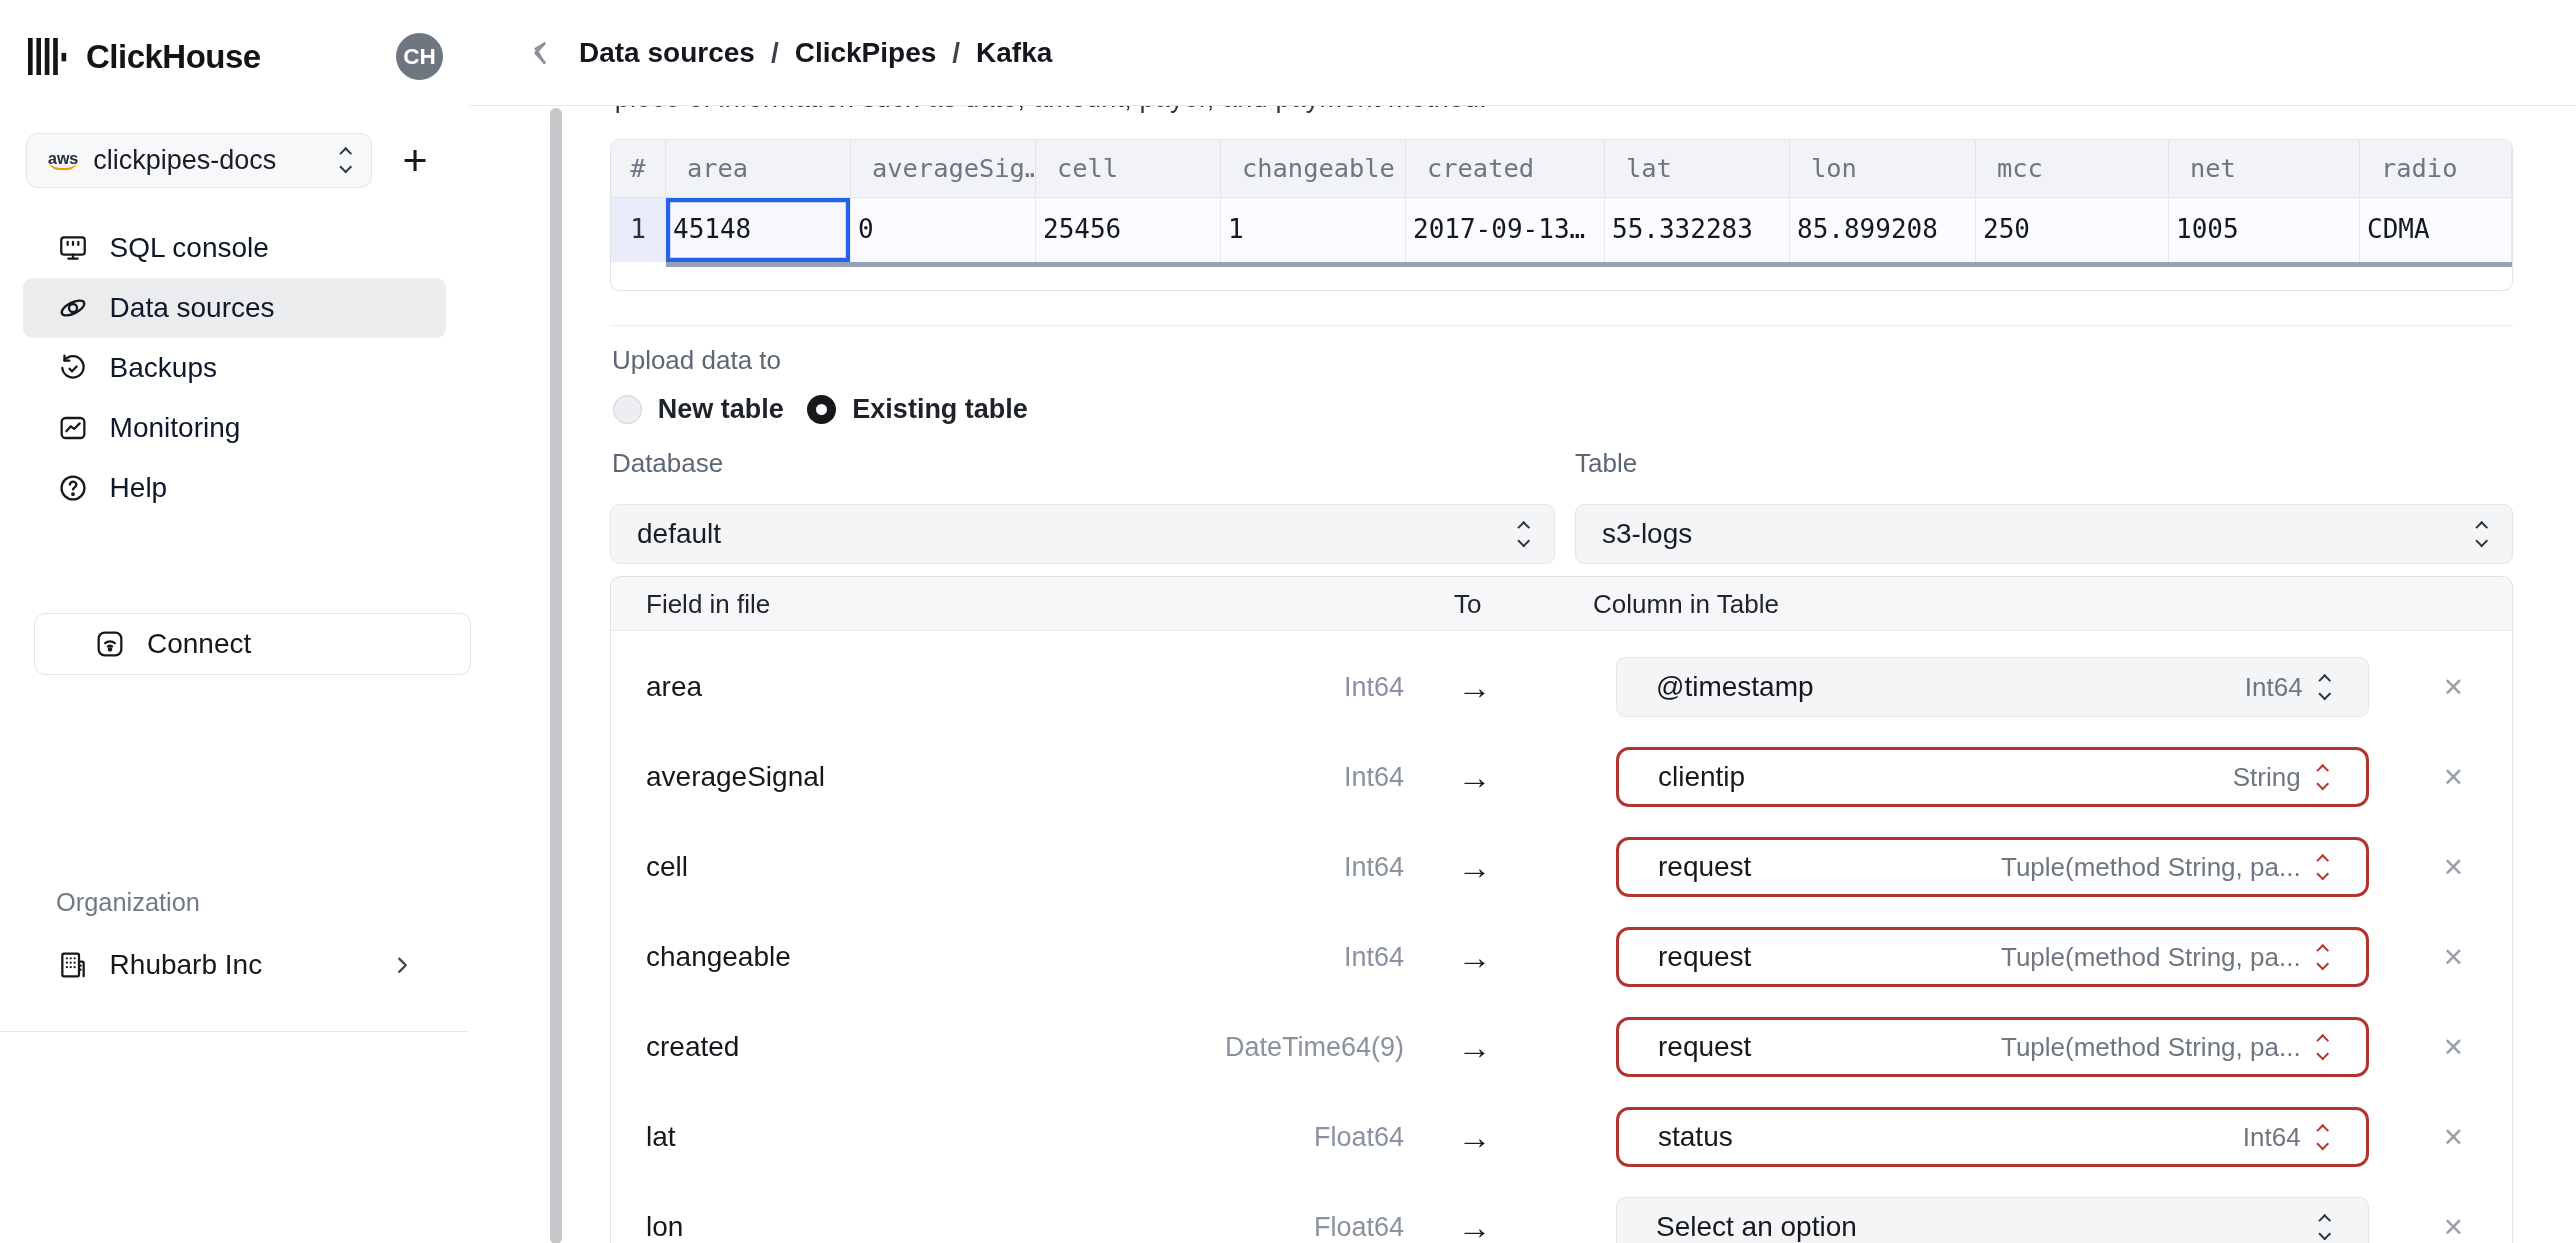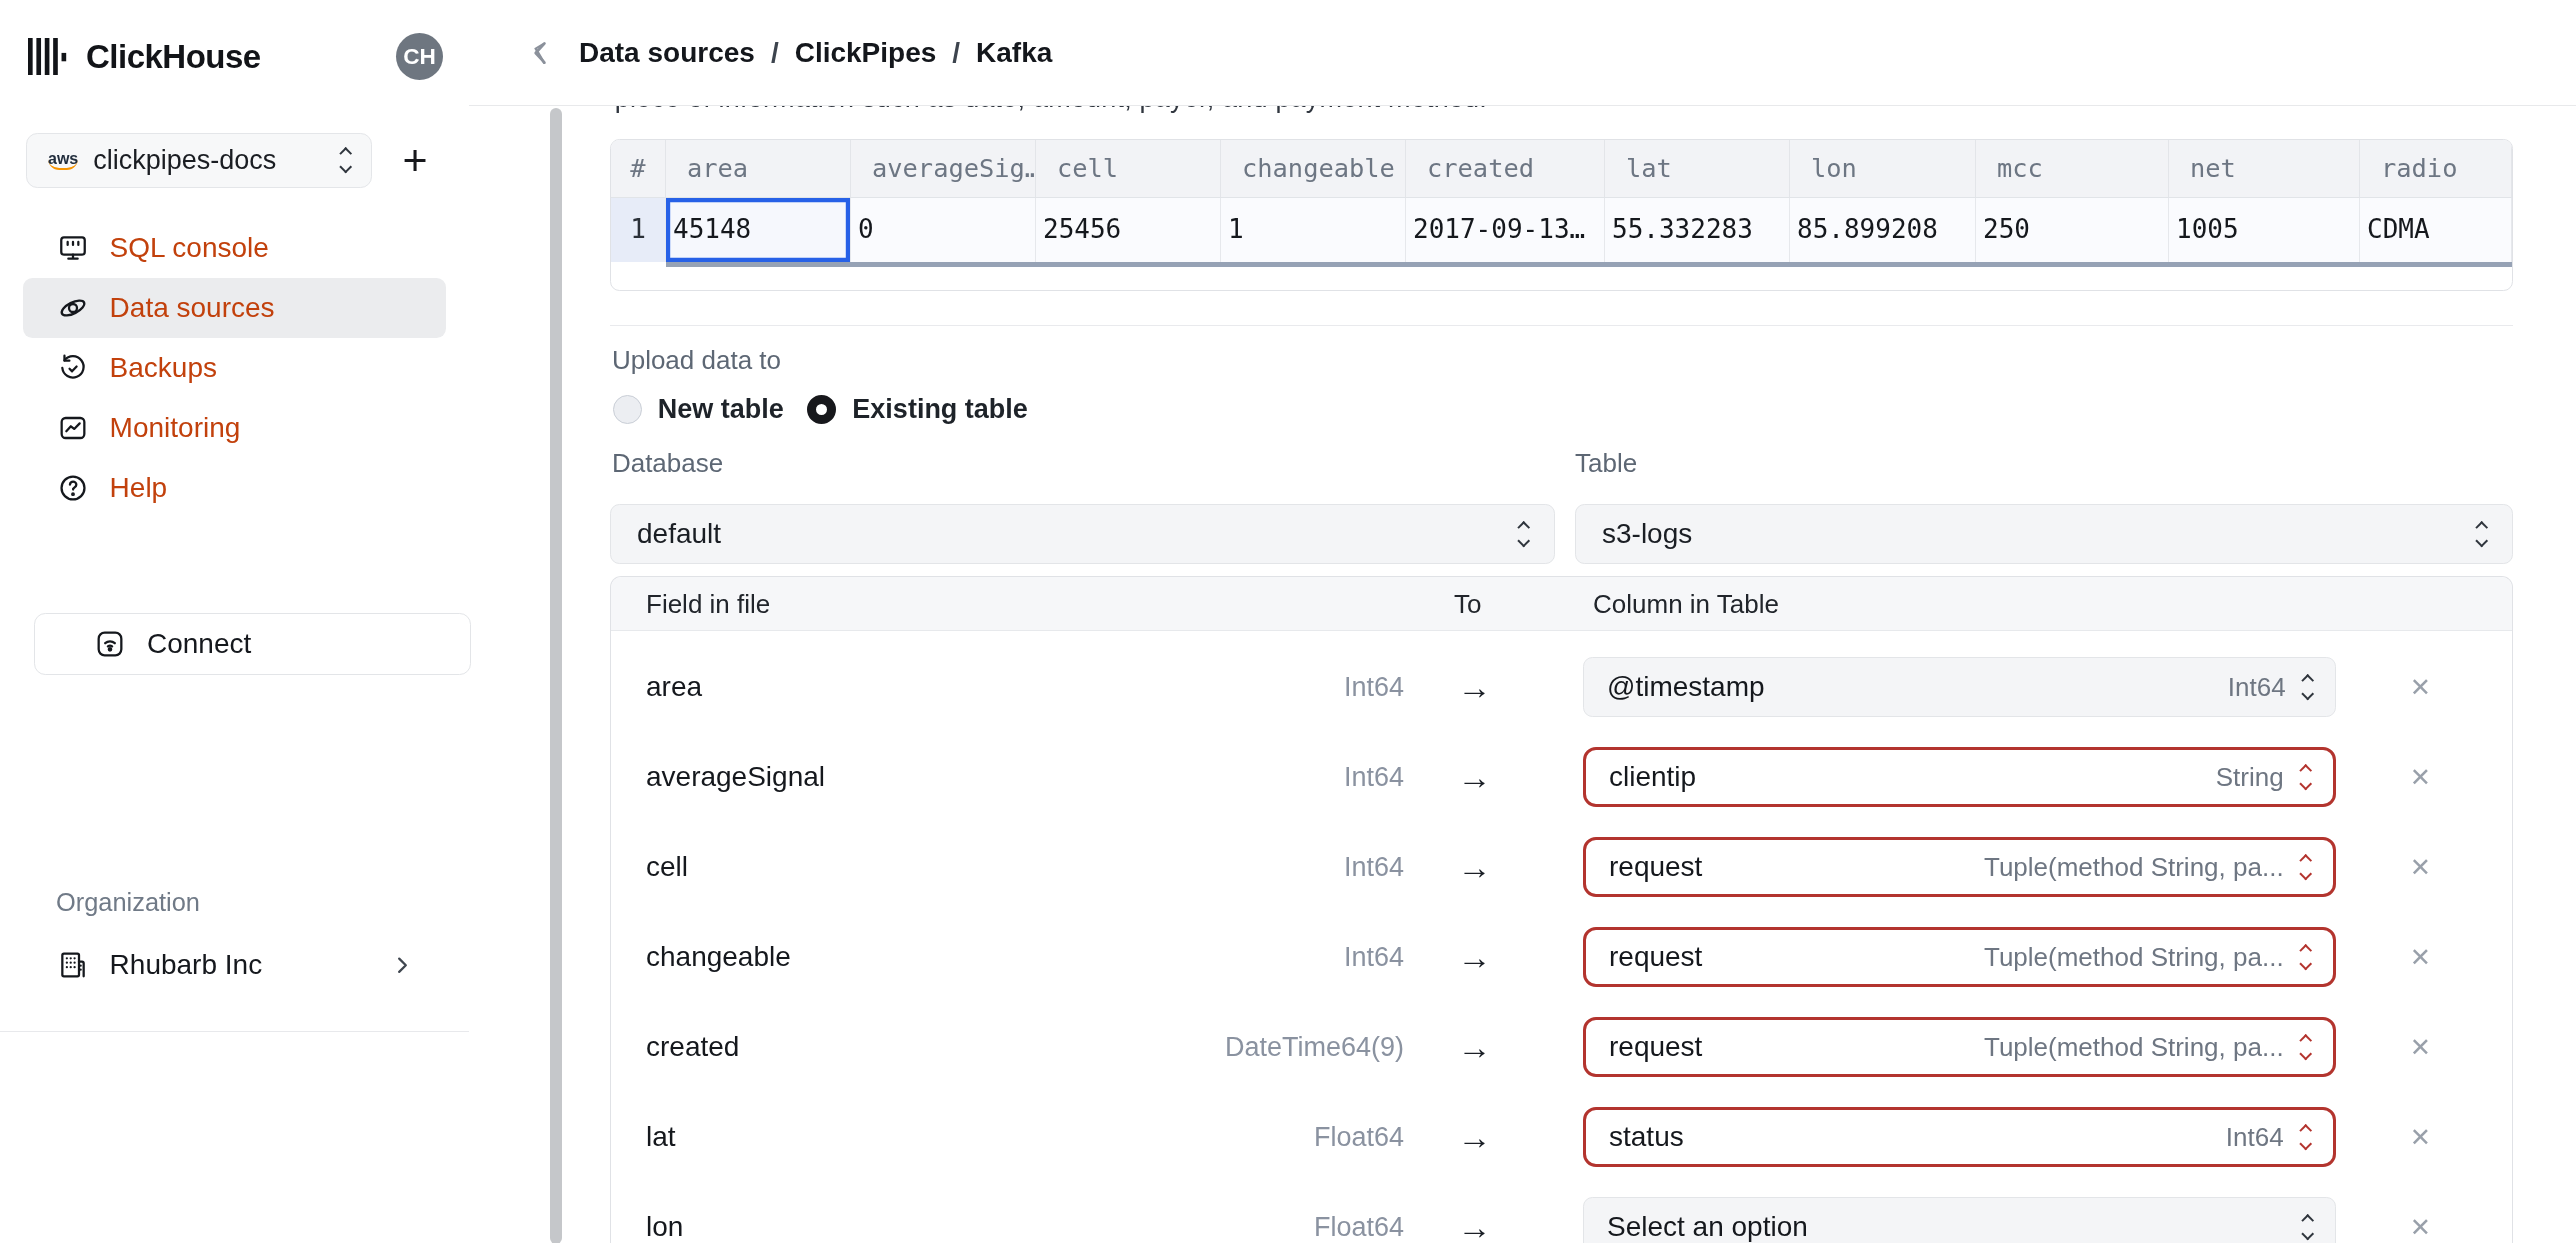--- a/index.html
+++ b/index.html
@@ -15,21 +15,21 @@
     font-size:22.6px; font-weight:700; display:flex; align-items:center; justify-content:center; }
   .selector-row { position:absolute; top:133px; left:26px; right:26px; height:55px; display:flex; align-items:center; }
   .project-pill { height:55px; width:346px; border-radius:11.3px; background:#f7f8f9; border:1.4px solid #e4e6e9;
     display:flex; align-items:center; gap:15px; padding:0 21px; font-size:27px; color:#1a1d22; cursor:pointer; }
   .aws-mark { font-size:16px; font-weight:700; color:#232f3e; border-bottom:2.8px solid #f79400;
     border-radius:0 0 11.3px 11.3px; padding-bottom:0.9px; line-height:1; }
   .plus-btn { margin-left:auto; width:56px; height:55px; background:none; border:none; font-size:43px;
     font-weight:300; color:#17181c; cursor:pointer; line-height:1; }
   .menu { position:absolute; top:218px; left:22.6px; right:22.6px; }
   .menu-item { height:60px; border-radius:9.4px; display:flex; align-items:center; gap:21px; padding-left:34px;
-    font-size:28px; font-weight:500; color:#c2410c; cursor:pointer; }
+    font-size:28px; font-weight:500; color:#0f172a; cursor:pointer; }
   .menu-item.active { background:#ebecee; }
   .icon-24 { width:32px; height:32px; flex:0 0 auto; }
   .icon-24 svg { width:100%; height:100%; stroke:#15181d; stroke-width:1.7; fill:none;
     stroke-linecap:round; stroke-linejoin:round; }
   .connect-btn { position:absolute; top:613px; left:26px; width:437px; height:62px; border-radius:11.3px;
     border:1.4px solid #e3e5e8; background:#fff; display:flex; align-items:center; gap:21px; padding-left:59px;
     font-size:28px; font-weight:500; color:#15181d; cursor:pointer;margin-left:8px; }
   .org-label { position:absolute; top:888px; left:56px; font-size:25.4px; font-weight:500; color:#707a87; }
   .org-row { position:absolute; top:937px; left:22.6px; right:22.6px; height:55px; display:flex; align-items:center;
     gap:21px; padding-left:34px; font-size:28px; font-weight:500; cursor:pointer; }
@@ -96,22 +96,22 @@
   .mapping { position:absolute; top:576px; left:0; width:1903px; height:668px; background:#fff;
     border:1.4px solid #e0e2e6; border-bottom:none; border-radius:11.3px 11.3px 0 0; overflow:hidden; }
   .m-head { position:relative; height:54px; background:#f6f7f9; border-bottom:1.4px solid #e7e9ec; }
   .m-head span { position:absolute; top:0; line-height:54px; font-size:26px; font-weight:500; color:#21252b; }
   .mh-field { left:35px; } .mh-to { left:843px; } .mh-col { left:982px; }
   .m-rows { padding-top:11.3px; }
   .m-row { height:90px; display:flex; align-items:center; }
   .m-field { margin-left:35px; width:527px; font-size:28px; color:#15181d; }
   .m-type { width:231px; text-align:right; font-size:27px; color:#8a92a0; }
   .m-arrow { width:141px; text-align:center; font-size:34px; color:#1b1f26; }
-  .m-select { margin-left:38px; width:753px; height:60px; border-radius:9.4px; display:flex; align-items:center;
-    padding:0 23px; cursor:pointer; }
+  .m-select { margin-left:71px; width:753px; height:60px; border-radius:9.4px; display:flex; align-items:center;
+    padding:0 39px; cursor:pointer; }
   .m-select.ok { background:#f4f5f7; border:1.4px solid #e3e5e8; }
   .m-select.ok .chev { color:#2f353d; }
   .m-select.err { background:#fff; border:3.3px solid #b3342e; border-radius:13px; }
   .m-select.err .chev { color:#b3342e; }
   .sel-name { font-size:28px; color:#15181d; }
   .sel-type { margin-left:auto; margin-right:17px; font-size:26px; color:#6e7682; }
   .m-x { margin-left:62px; width:45px; text-align:center; font-size:25.4px; color:#99a0aa; cursor:pointer; }
 </style>
 </head>
 <body>

